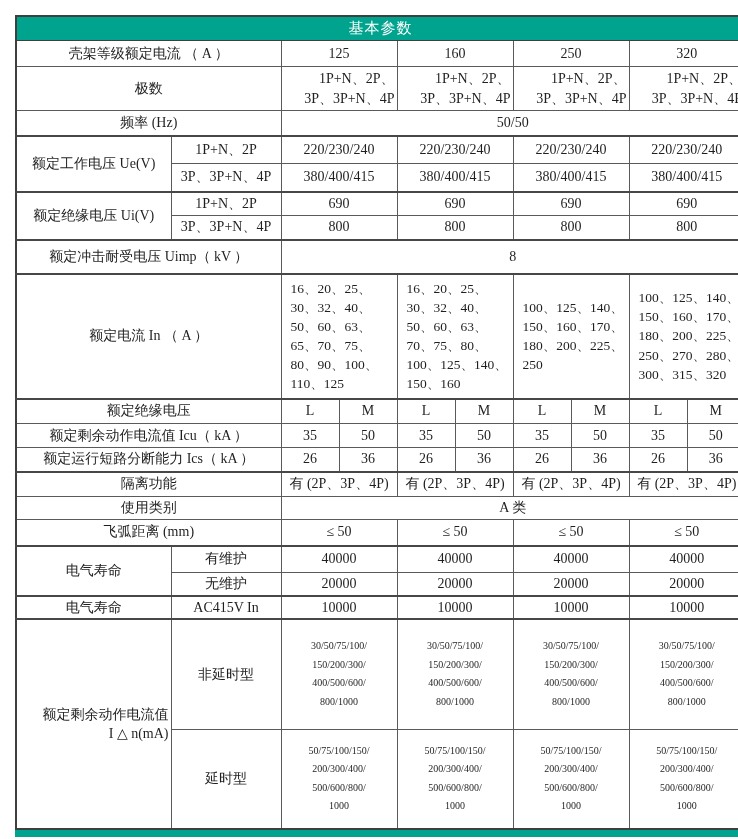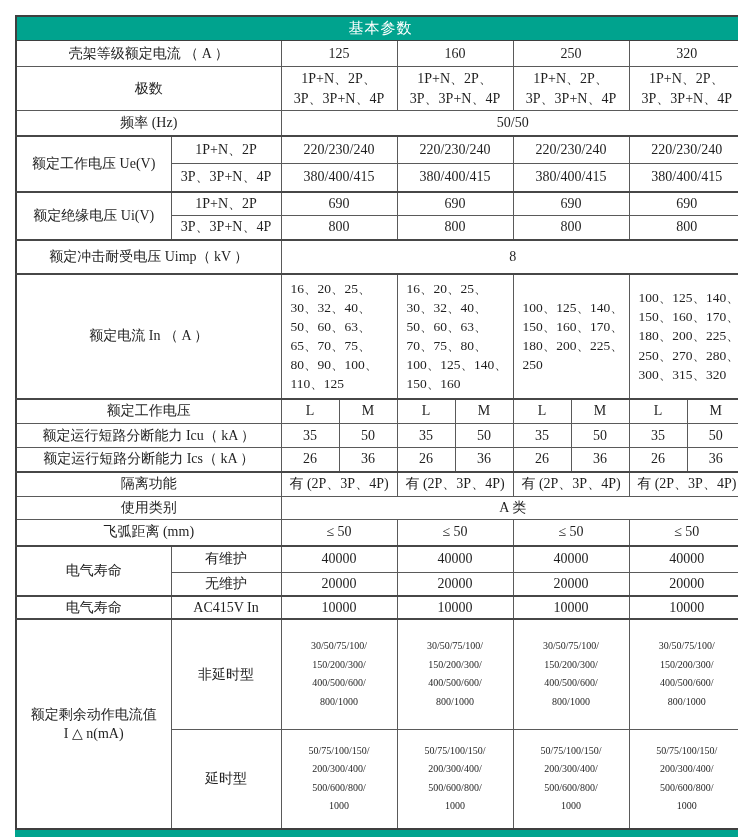--- a/index.html
+++ b/index.html
@@ -25,21 +25,21 @@
     line-height: 1.4;
   }
   tr.grp td { border-top: 2px solid #474747; margin-left: 7px; }
   td.title-cell {
     background: var(--accent, #00a38e);
     color: #ffffff;
     font-size: 15px;
     letter-spacing: 1px;
     border: 1px solid #3f3f3f;
   }
-  .pre { white-space: pre-line; }
+  .pre { white-space: pre-line; text-align: right; }
   td.list {
     text-align: left;
     padding-left: 9px;
     font-size: 13.5px;
     white-space: pre-line;
     line-height: 1.42;
   }
   td.residual-val {
     white-space: pre-line;
     line-height: 1.85;
@@ -156,33 +156,33 @@
 180、200、225、
 250</td>
       <td colspan="2" class="list">100、125、140、
 150、160、170、
 180、200、225、
 250、270、280、
 300、315、320</td>
     </tr>
 
     <tr class="grp" style="height:25px">
-      <td colspan="2">额定工作电压</td>
+      <td colspan="2">额定绝缘电压</td>
       <td>L</td>
       <td>M</td>
       <td>L</td>
       <td>M</td>
       <td>L</td>
       <td>M</td>
       <td>L</td>
       <td>M</td>
     </tr>
 
     <tr style="height:24px">
-      <td colspan="2">额定运行短路分断能力 Icu（ kA ）</td>
+      <td colspan="2">额定剩余动作电流值 Icu（ kA ）</td>
       <td>35</td>
       <td>50</td>
       <td>35</td>
       <td>50</td>
       <td>35</td>
       <td>50</td>
       <td>35</td>
       <td>50</td>
     </tr>
 

